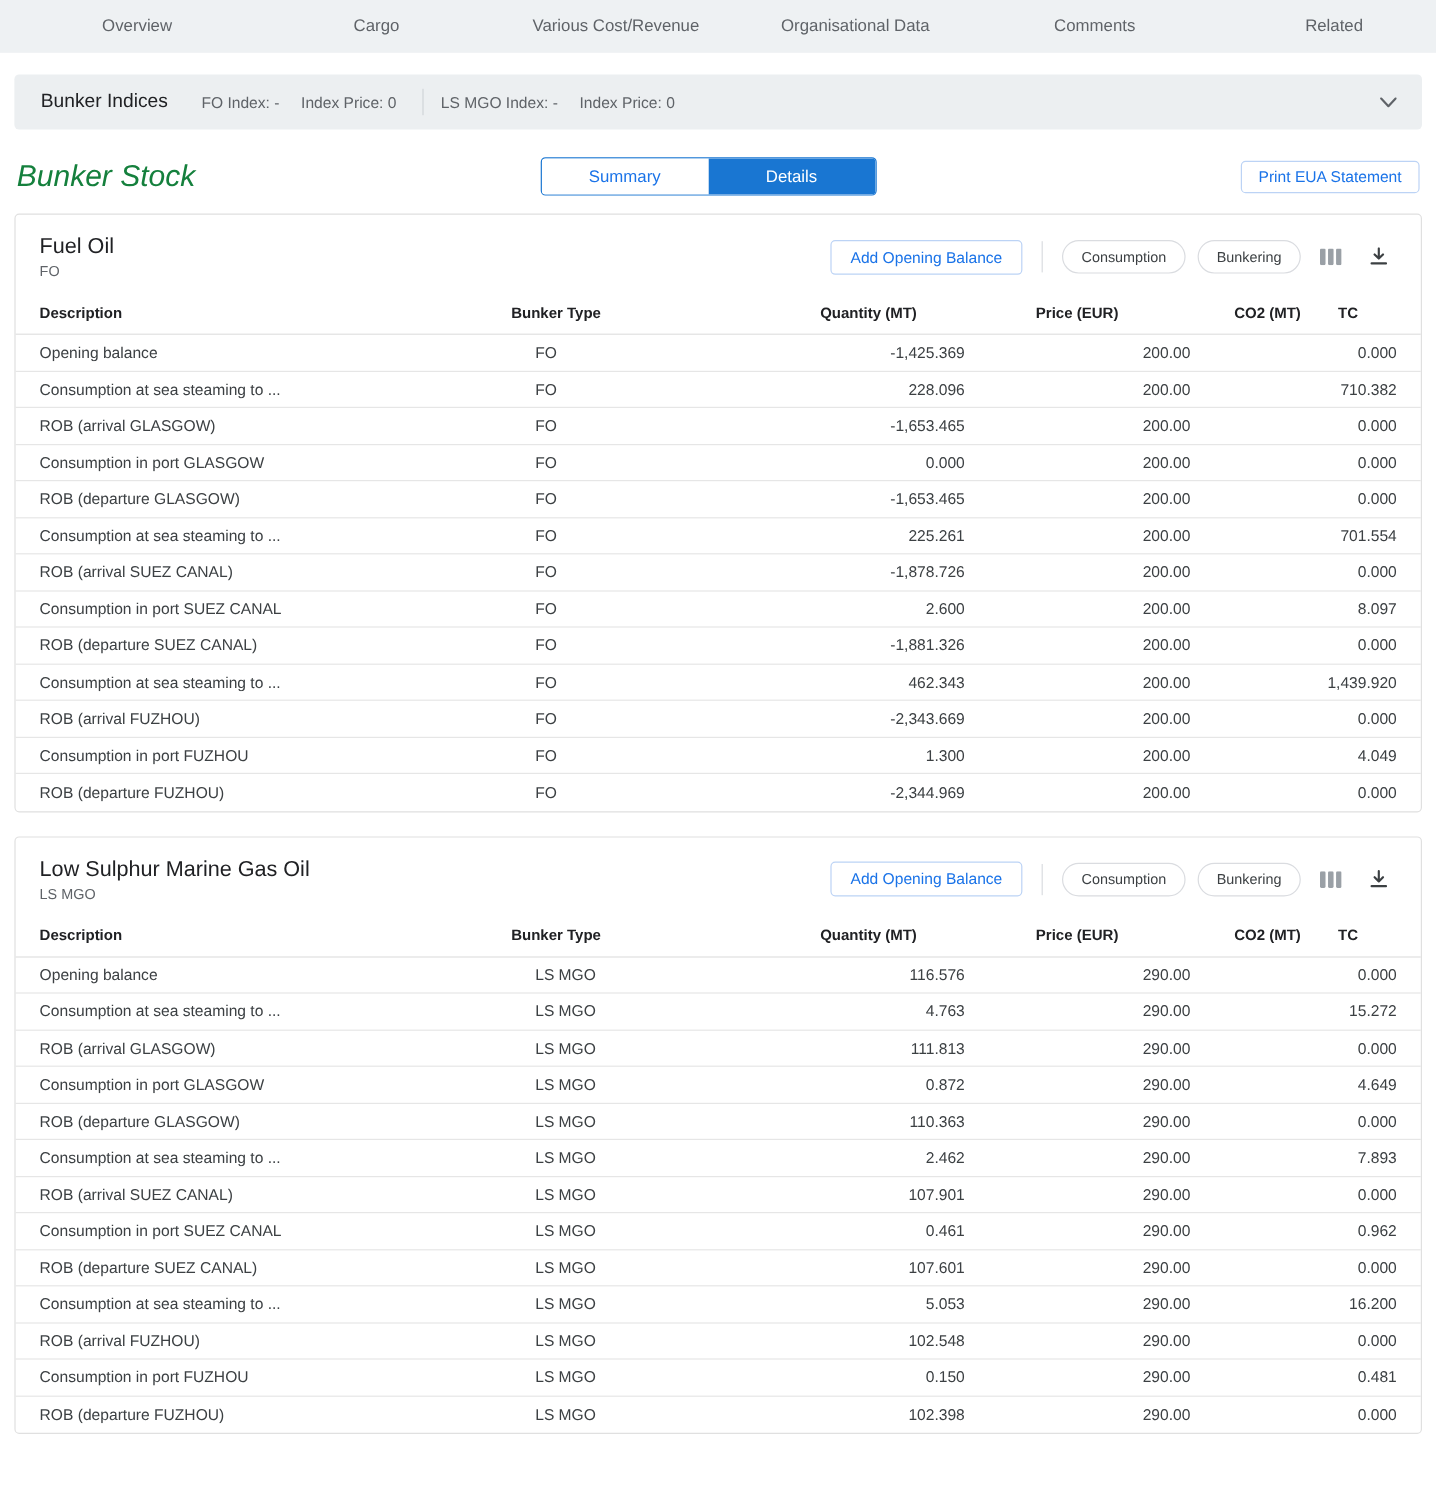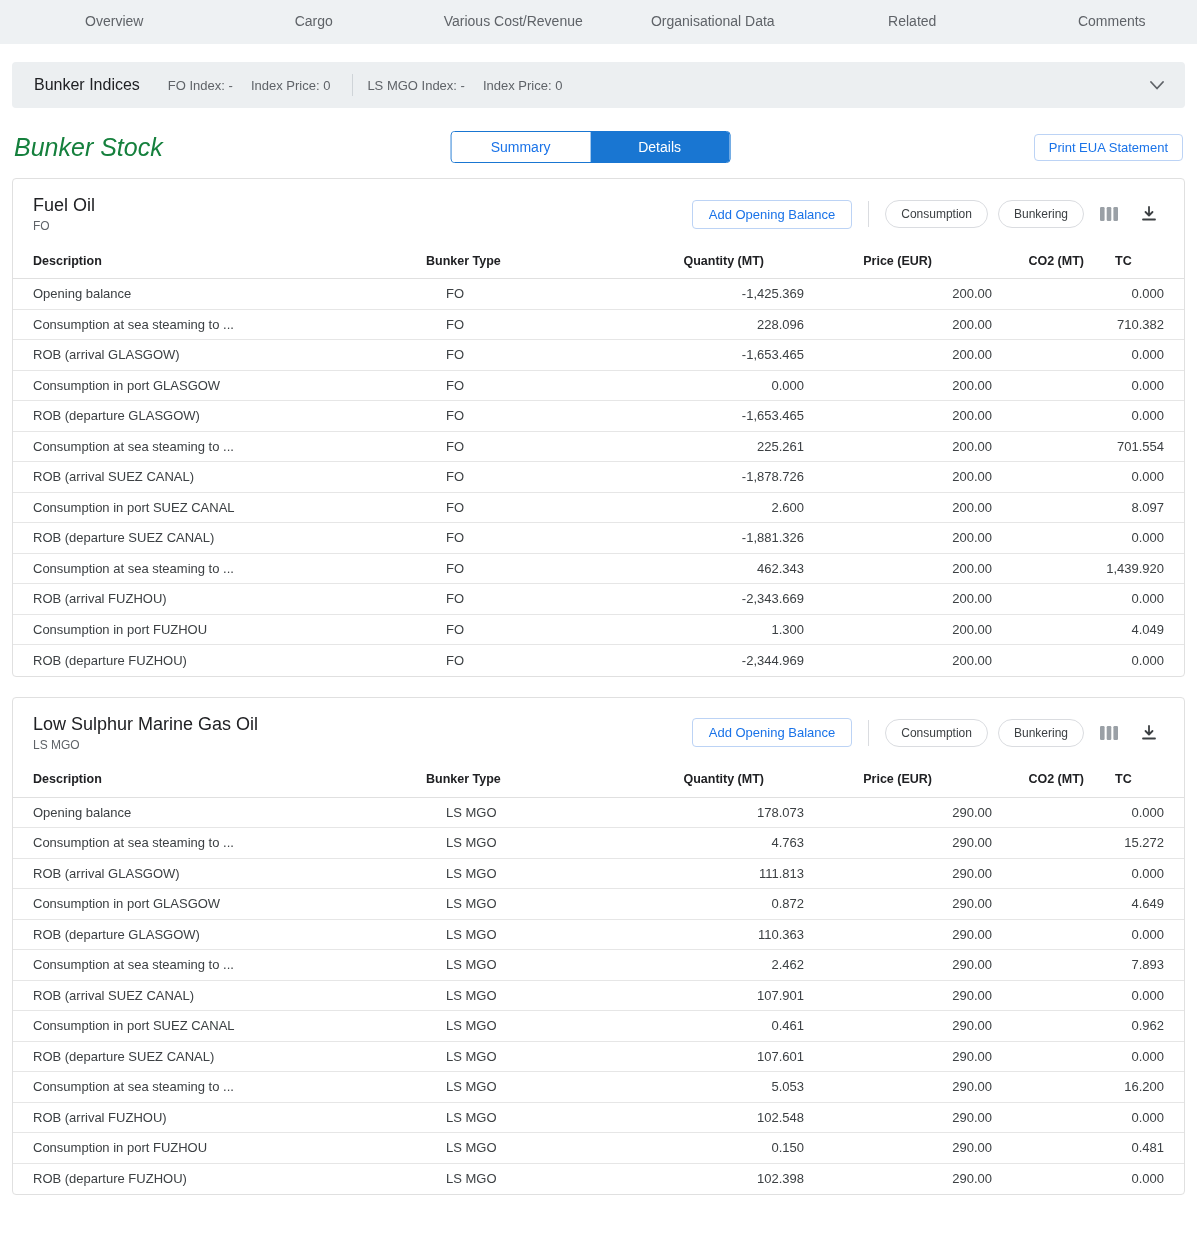--- a/index.html
+++ b/index.html
@@ -64,22 +64,22 @@
   svg { display:block; }
 </style>
 </head>
 <body>
 
 <div class="tabbar">
   <div class="tab">Overview</div>
   <div class="tab">Cargo</div>
   <div class="tab">Various Cost/Revenue</div>
   <div class="tab">Organisational Data</div>
+  <div class="tab">Comments</div>
   <div class="tab">Related</div>
-  <div class="tab">Comments</div>
 </div>
 
 <div class="indices">
   <span class="indices-title">Bunker Indices</span>
   <span class="indices-item">FO Index: -</span>
   <span class="indices-item">Index Price: 0</span>
   <span class="v-div"></span>
   <span class="indices-item">LS MGO Index: -</span>
   <span class="indices-item">Index Price: 0</span>
   <span class="indices-spacer"></span>
@@ -273,21 +273,21 @@
     <div class="th c-type">Bunker Type</div>
     <div class="th c-qty">Quantity (MT)</div>
     <div class="th c-price">Price (EUR)</div>
     <div class="th c-co2">CO2 (MT)</div>
     <div class="th c-tc">TC</div>
   </div>
   <div>
       <div class="trow">
         <div class="td c-desc">Opening balance</div>
         <div class="td c-type">LS MGO</div>
-        <div class="td c-qty">178.073</div>
+        <div class="td c-qty">116.576</div>
         <div class="td c-price">290.00</div>
         <div class="td c-co2">0.000</div>
         <div class="td c-tc"></div>
       </div>
       <div class="trow">
         <div class="td c-desc">Consumption at sea steaming to ...</div>
         <div class="td c-type">LS MGO</div>
         <div class="td c-qty">4.763</div>
         <div class="td c-price">290.00</div>
         <div class="td c-co2">15.272</div>

